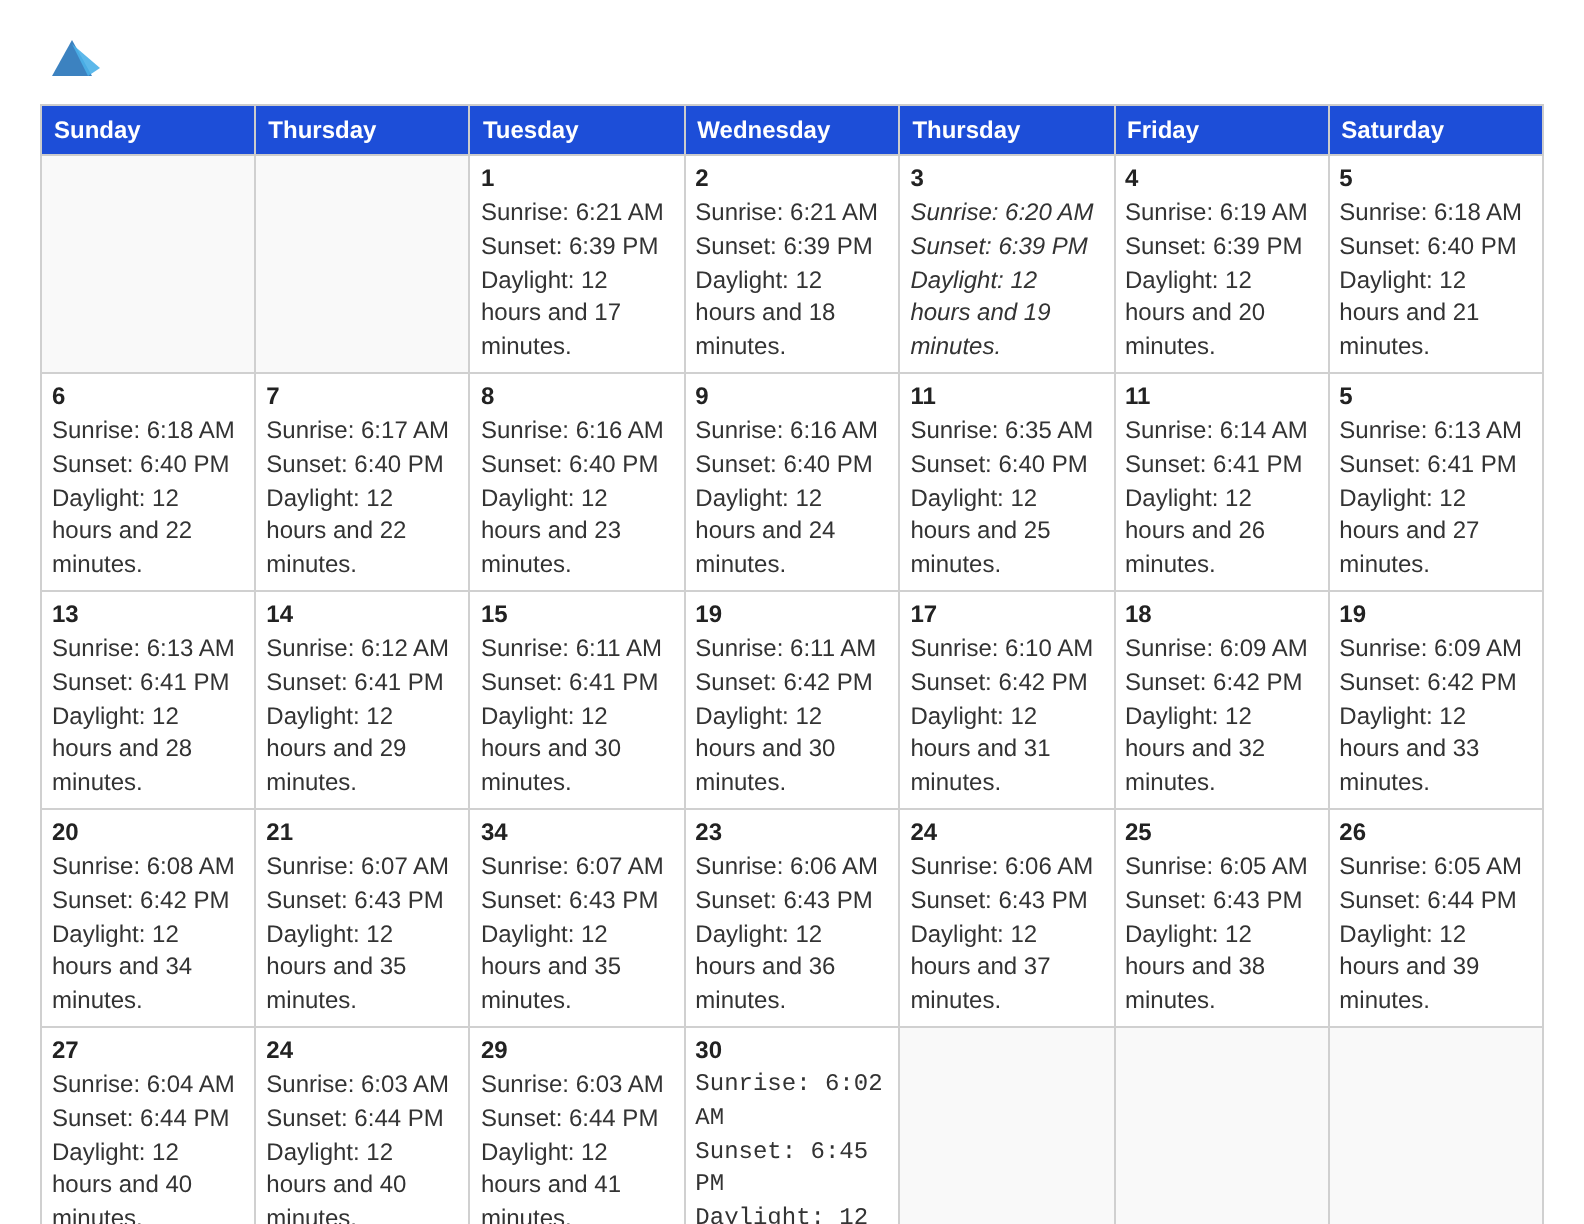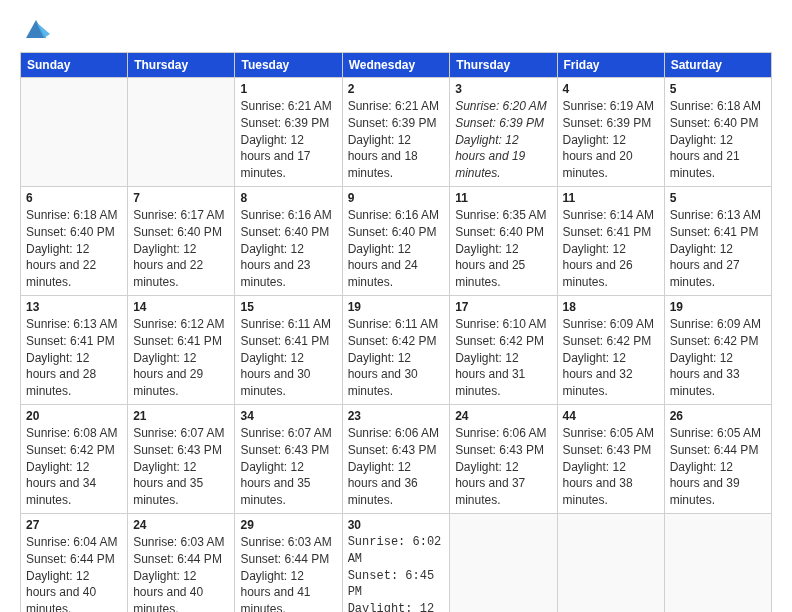--- a/index.html
+++ b/index.html
@@ -281,21 +281,21 @@
 Sunset: 6:43 PM
 Daylight: 12 hours and 36 minutes.</div>
           </td>
           <td>
             <span class="day-num">24</span>
             <div class="day-info" style="white-space: pre-line;">Sunrise: 6:06 AM
 Sunset: 6:43 PM
 Daylight: 12 hours and 37 minutes.</div>
           </td>
           <td>
-            <span class="day-num">44</span>
+            <span class="day-num">25</span>
             <div class="day-info" style="white-space: pre-line;">Sunrise: 6:05 AM
 Sunset: 6:43 PM
 Daylight: 12 hours and 38 minutes.</div>
           </td>
           <td>
             <span class="day-num">26</span>
             <div class="day-info" style="white-space: pre-line;">Sunrise: 6:05 AM
 Sunset: 6:44 PM
 Daylight: 12 hours and 39 minutes.</div>
           </td>

